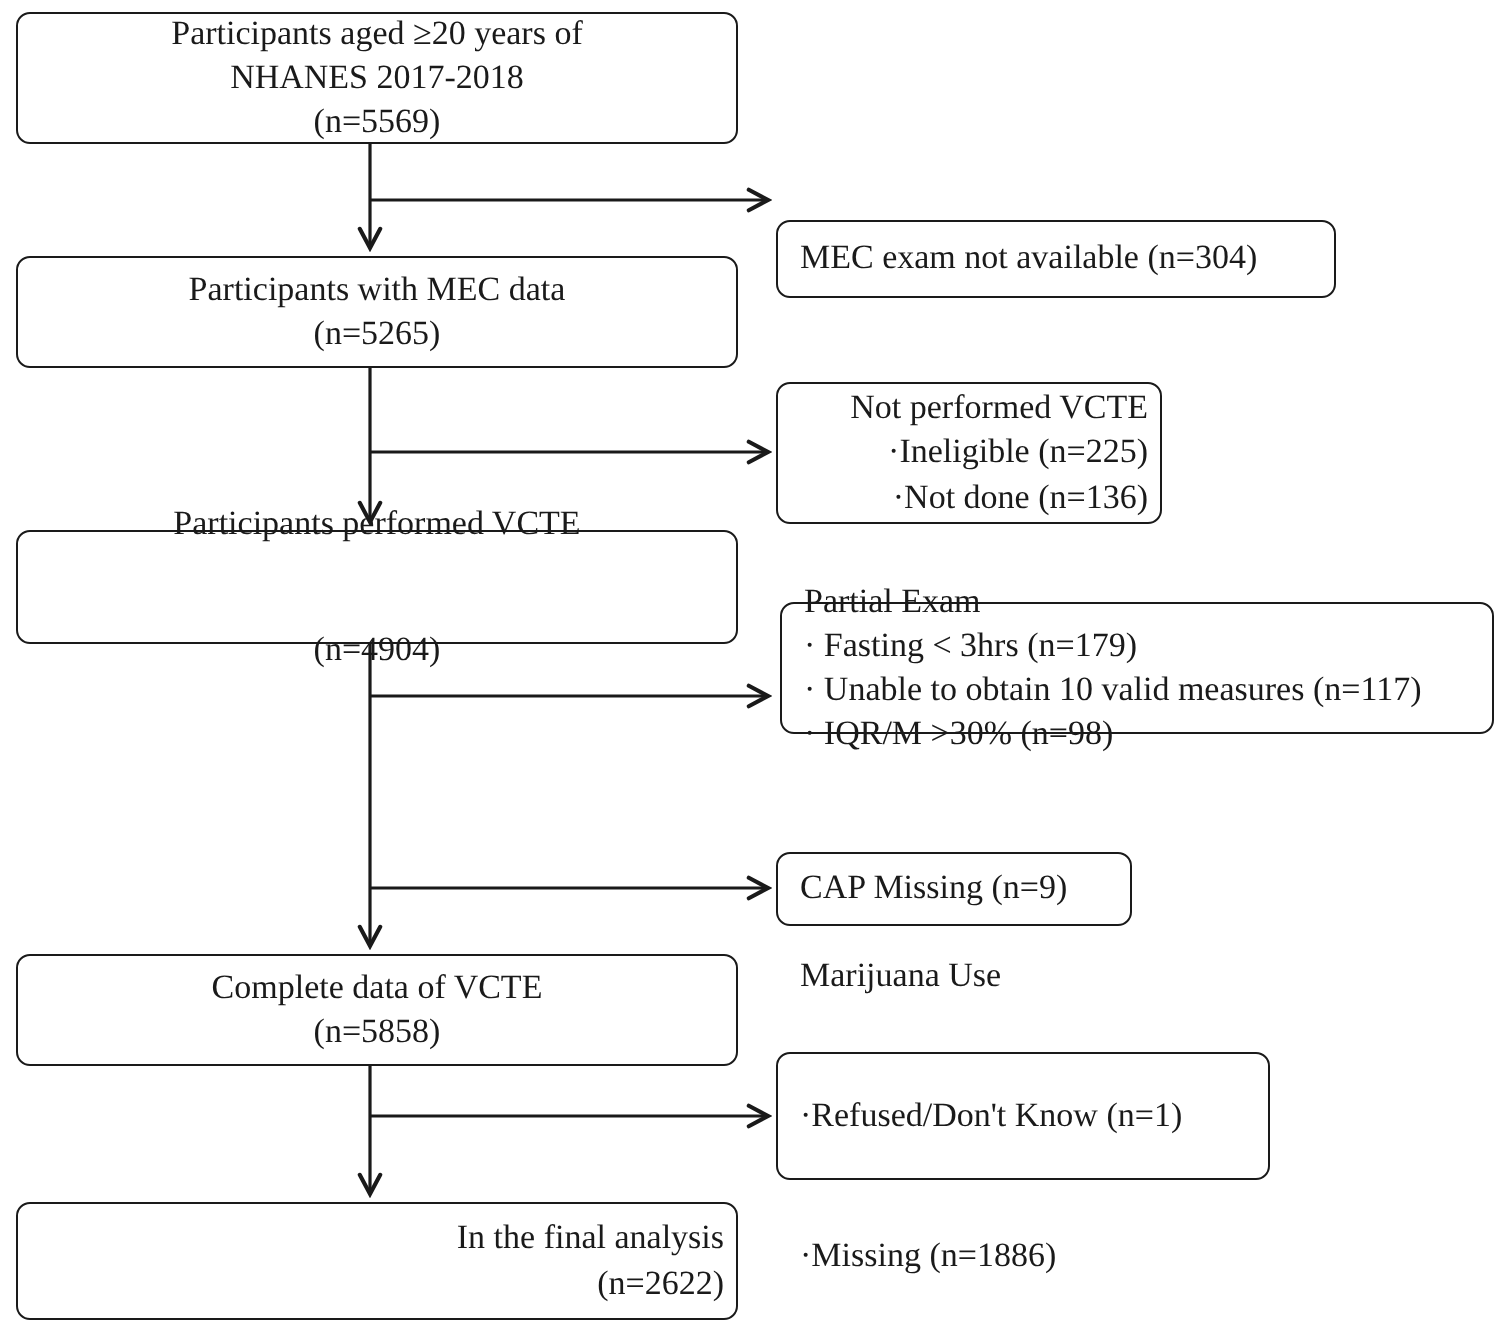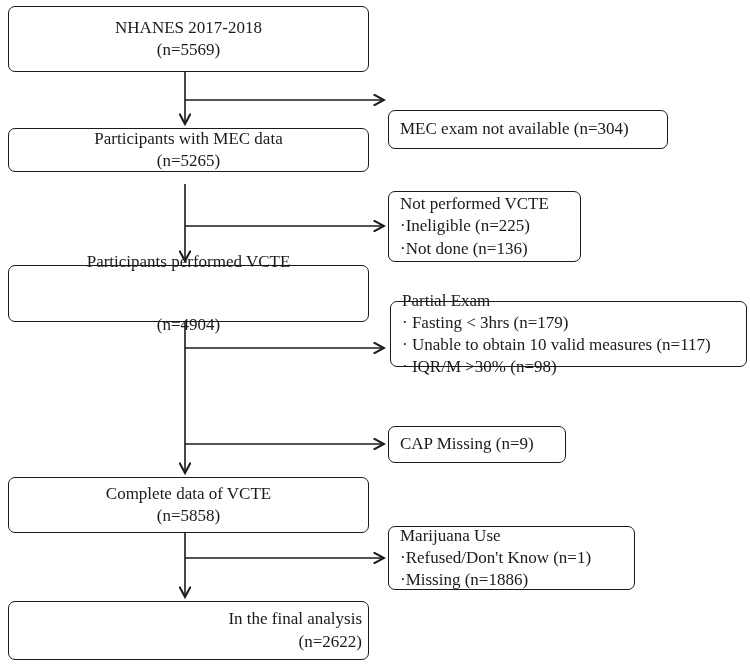--- a/index.html
+++ b/index.html
@@ -45,30 +45,30 @@
   .box.left {
     align-items: flex-start;
     text-align: left;
     padding: 3px 6px 3px 11px;
   }
   .box .line {
     white-space: nowrap;
   }
   
   #box-nhanes   { left: 8px;  top: 6px;   width: 361px; height: 66px; }
-  #box-mec      { left: 8px;  top: 128px; width: 361px; height: 44px; }
+  #box-mec      { left: 8px;  top: 128px; width: 361px; height: 56px; }
   #box-vcte     { left: 8px;  top: 265px; width: 361px; height: 57px; gap: 41px; }
   #box-complete { left: 8px;  top: 477px; width: 361px; height: 56px; justify-content: center; }
   #box-final    { left: 8px;  top: 601px; width: 361px; height: 59px; align-items: flex-end; }
   
   #box-mec-exam      { left: 388px; top: 81px;  width: 280px; height: 39px; margin-top: 29px; }
-  #box-not-performed { left: 388px; top: 191px; width: 193px; height: 71px; }
+  #box-not-performed { left: 388px; top: 191px; width: 193px; height: 71px; align-items: flex-end; }
   #box-partial-exam  { left: 390px; top: 301px; width: 357px; height: 66px; }
   #box-cap-missing   { left: 388px; top: 426px; width: 178px; height: 37px; }
-  #box-marijuana     { left: 388px; top: 526px; width: 247px; height: 64px; }
+  #box-marijuana     { left: 388px; top: 526px; width: 247px; height: 64px; gap: 48px; }
 </style>
 </head>
 <body>
 
 <div id="flowchart">
 
   <svg id="connector-layer" viewBox="0 0 750 668" xmlns="http://www.w3.org/2000/svg" aria-hidden="true">
     <defs>
       <marker id="arrowhead" viewBox="0 0 10 10" refX="8.5" refY="5" markerWidth="8" markerHeight="8" orient="auto">
         <path d="M1,1 L8.5,5 L1,9" fill="none" stroke="#1a1a1a" stroke-width="1.6" stroke-linecap="round" stroke-linejoin="miter"></path>
@@ -81,20 +81,21 @@
     <line x1="185" y1="533" x2="185" y2="597" stroke="#1a1a1a" stroke-width="1.6" marker-end="url(#arrowhead)"></line>
 
     <line x1="185" y1="100" x2="384" y2="100" stroke="#1a1a1a" stroke-width="1.6" marker-end="url(#arrowhead)"></line>
     <line x1="185" y1="226" x2="384" y2="226" stroke="#1a1a1a" stroke-width="1.6" marker-end="url(#arrowhead)"></line>
     <line x1="185" y1="348" x2="384" y2="348" stroke="#1a1a1a" stroke-width="1.6" marker-end="url(#arrowhead)"></line>
     <line x1="185" y1="444" x2="384" y2="444" stroke="#1a1a1a" stroke-width="1.6" marker-end="url(#arrowhead)"></line>
     <line x1="185" y1="558" x2="384" y2="558" stroke="#1a1a1a" stroke-width="1.6" marker-end="url(#arrowhead)"></line>
   </svg>
 
   <div class="box center" id="box-nhanes">
+    <div class="line">Participants aged ≥20 years of</div>
     <div class="line">NHANES 2017-2018</div>
     <div class="line">(n=5569)</div>
   </div>
 
   <div class="box center" id="box-mec">
     <div class="line">Participants with MEC data</div>
     <div class="line">(n=5265)</div>
   </div>
 
   <div class="box center" id="box-vcte">

